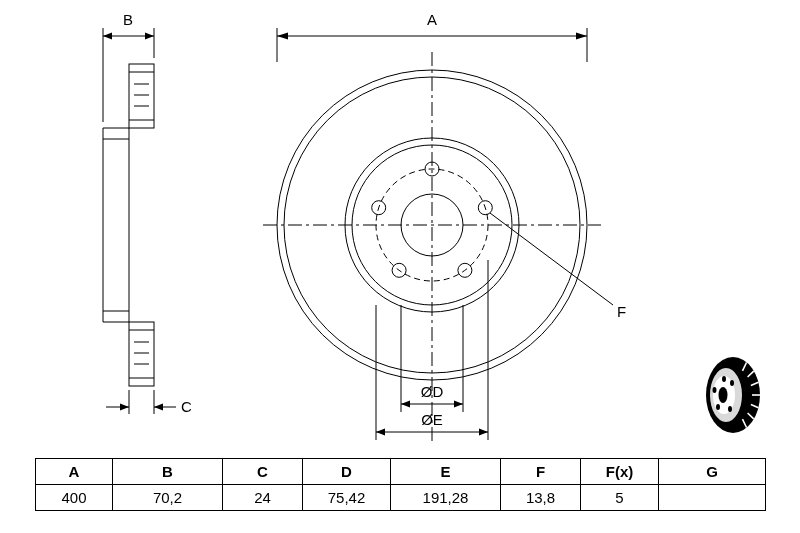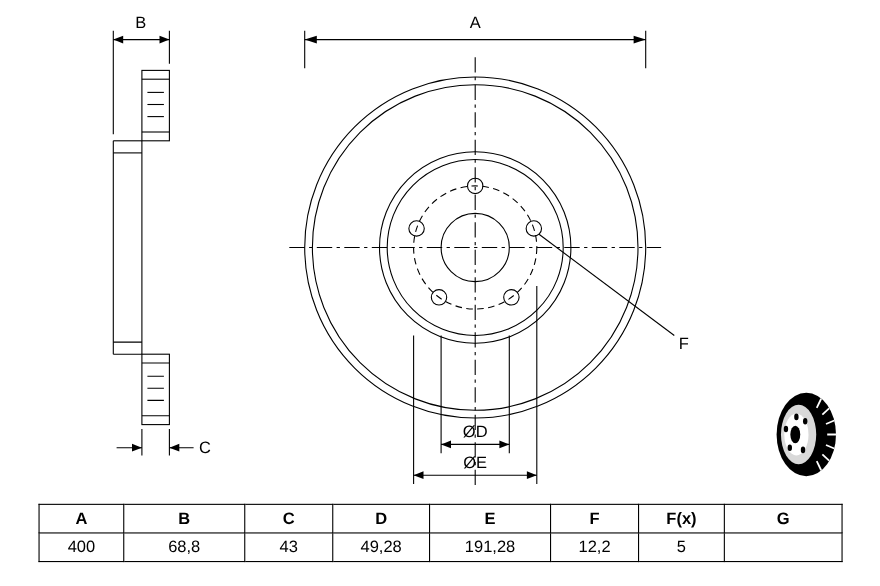--- a/index.html
+++ b/index.html
@@ -152,24 +152,24 @@
         <th>B</th>
         <th>C</th>
         <th>D</th>
         <th>E</th>
         <th>F</th>
         <th>F(x)</th>
         <th>G</th>
       </tr>
       <tr>
         <td>400</td>
-        <td>68,8</td>
-        <td>43</td>
-        <td>49,28</td>
+        <td>70,2</td>
+        <td>24</td>
+        <td>75,42</td>
         <td>191,28</td>
-        <td>12,2</td>
+        <td>13,8</td>
         <td>5</td>
         <td></td>
       </tr>
     </tbody>
   </table>
 
 </div>
 
 </body></html>

